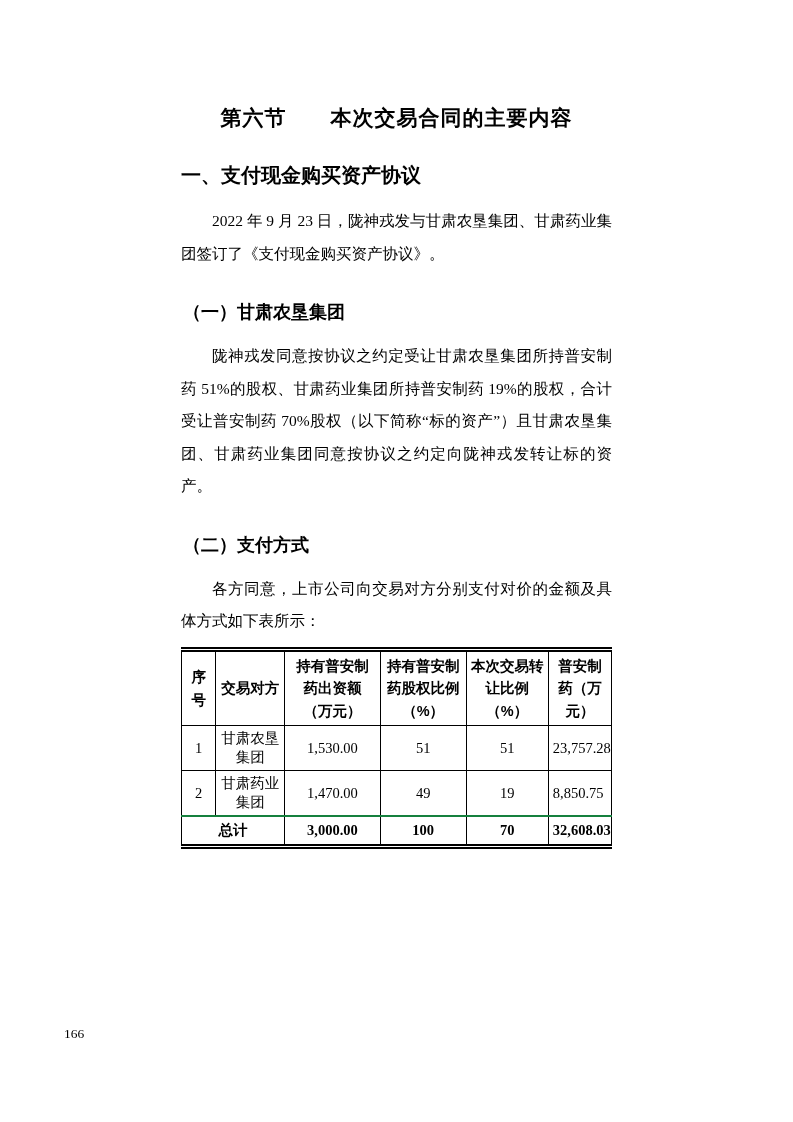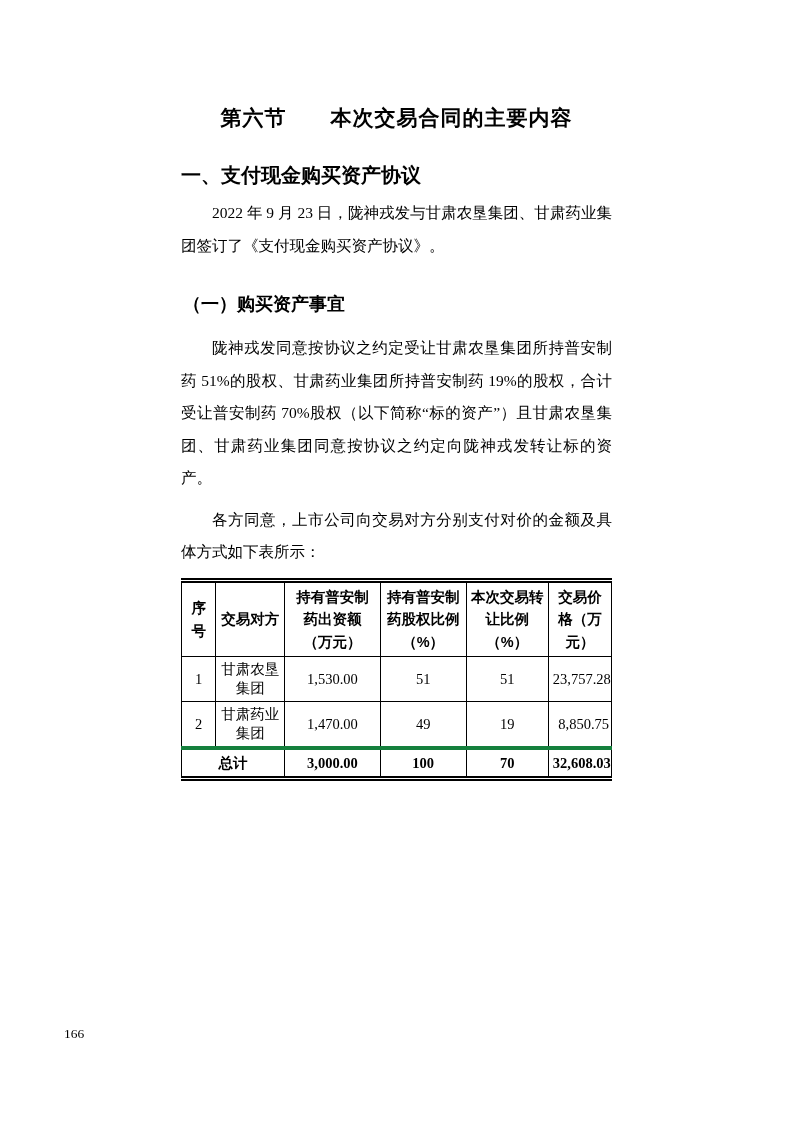--- a/index.html
+++ b/index.html
@@ -24,21 +24,21 @@
     font-weight: bold;
     font-size: 21px;
     text-align: center;
     margin: 0 0 30px 0;
     letter-spacing: 1px;
   }
   .sec-heading {
     font-family: "Liberation Sans", "DejaVu Sans", sans-serif;
     font-weight: bold;
     font-size: 20px;
-    margin: 26px 0 8px 0;
+    margin: 26px 0 16px 0;
   }
   .sub-heading {
     font-family: "Liberation Sans", "DejaVu Sans", sans-serif;
     font-weight: bold;
     font-size: 18px;
     margin: 30px 0 16px 0;
     padding-left: 2px;
   }
   .para {
     font-size: 15.5px;
@@ -68,65 +68,66 @@
     font-family: "Liberation Sans", "DejaVu Sans", sans-serif;
     font-weight: bold;
     font-size: 14.5px;
     line-height: 1.55;
     height: 46px;
   }
   .pay-table td {
     font-size: 14.5px;
     height: 30px;
   }
-  .pay-table td.num-right { text-align: right; padding-right: 2px; }
+  .pay-table td.num-right { text-align: left; padding-right: 2px; }
   .pay-table tr.total-row td {
     font-weight: bold;
-    border-top: 4px solid #15803d;
+    border-top: 2px solid #15803d;
   }
   .page-number {
     position: absolute;
     left: 0;
     right: 0;
     top: 1026px;
     font-size: 13.5px;
   }
 </style>
 </head>
 <body>
 
 <div class="page">
 
   <h1 class="doc-title">第六节　　本次交易合同的主要内容</h1>
 
   <h2 class="sec-heading">一、支付现金购买资产协议</h2>
   <p class="para">2022 年 9 月 23 日，陇神戎发与甘肃农垦集团、甘肃药业集团签订了《支付现金购买资产协议》。</p>
 
-  <h3 class="sub-heading">（一）购买资产事宜</h3>
+  <h3 class="sub-heading">（一）甘肃农垦集团</h3>
   <p class="para">陇神戎发同意按协议之约定受让甘肃农垦集团所持普安制药 51%的股权、甘肃药业集团所持普安制药 19%的股权，合计受让普安制药 70%股权（以下简称“标的资产”）且甘肃农垦集团、甘肃药业集团同意按协议之约定向陇神戎发转让标的资产。</p>
 
+  <h3 class="sub-heading">（二）支付方式</h3>
   <p class="para">各方同意，上市公司向交易对方分别支付对价的金额及具体方式如下表所示：</p>
 
   <table class="pay-table">
     <colgroup>
       <col style="width:8%">
       <col style="width:16%">
       <col style="width:22.2%">
       <col style="width:20%">
       <col style="width:19.1%">
       <col style="width:14.7%">
     </colgroup>
     <thead>
       <tr>
         <th>序号</th>
         <th>交易对方</th>
         <th>持有普安制药出资额（万元）</th>
         <th>持有普安制药股权比例（%）</th>
         <th>本次交易转让比例（%）</th>
-        <th>交易价格（万元）</th>
+        <th>普安制药（万元）</th>
       </tr>
     </thead>
     <tbody>
       <tr>
         <td>1</td>
         <td>甘肃农垦集团</td>
         <td>1,530.00</td>
         <td>51</td>
         <td>51</td>
         <td class="num-right">23,757.28</td>

